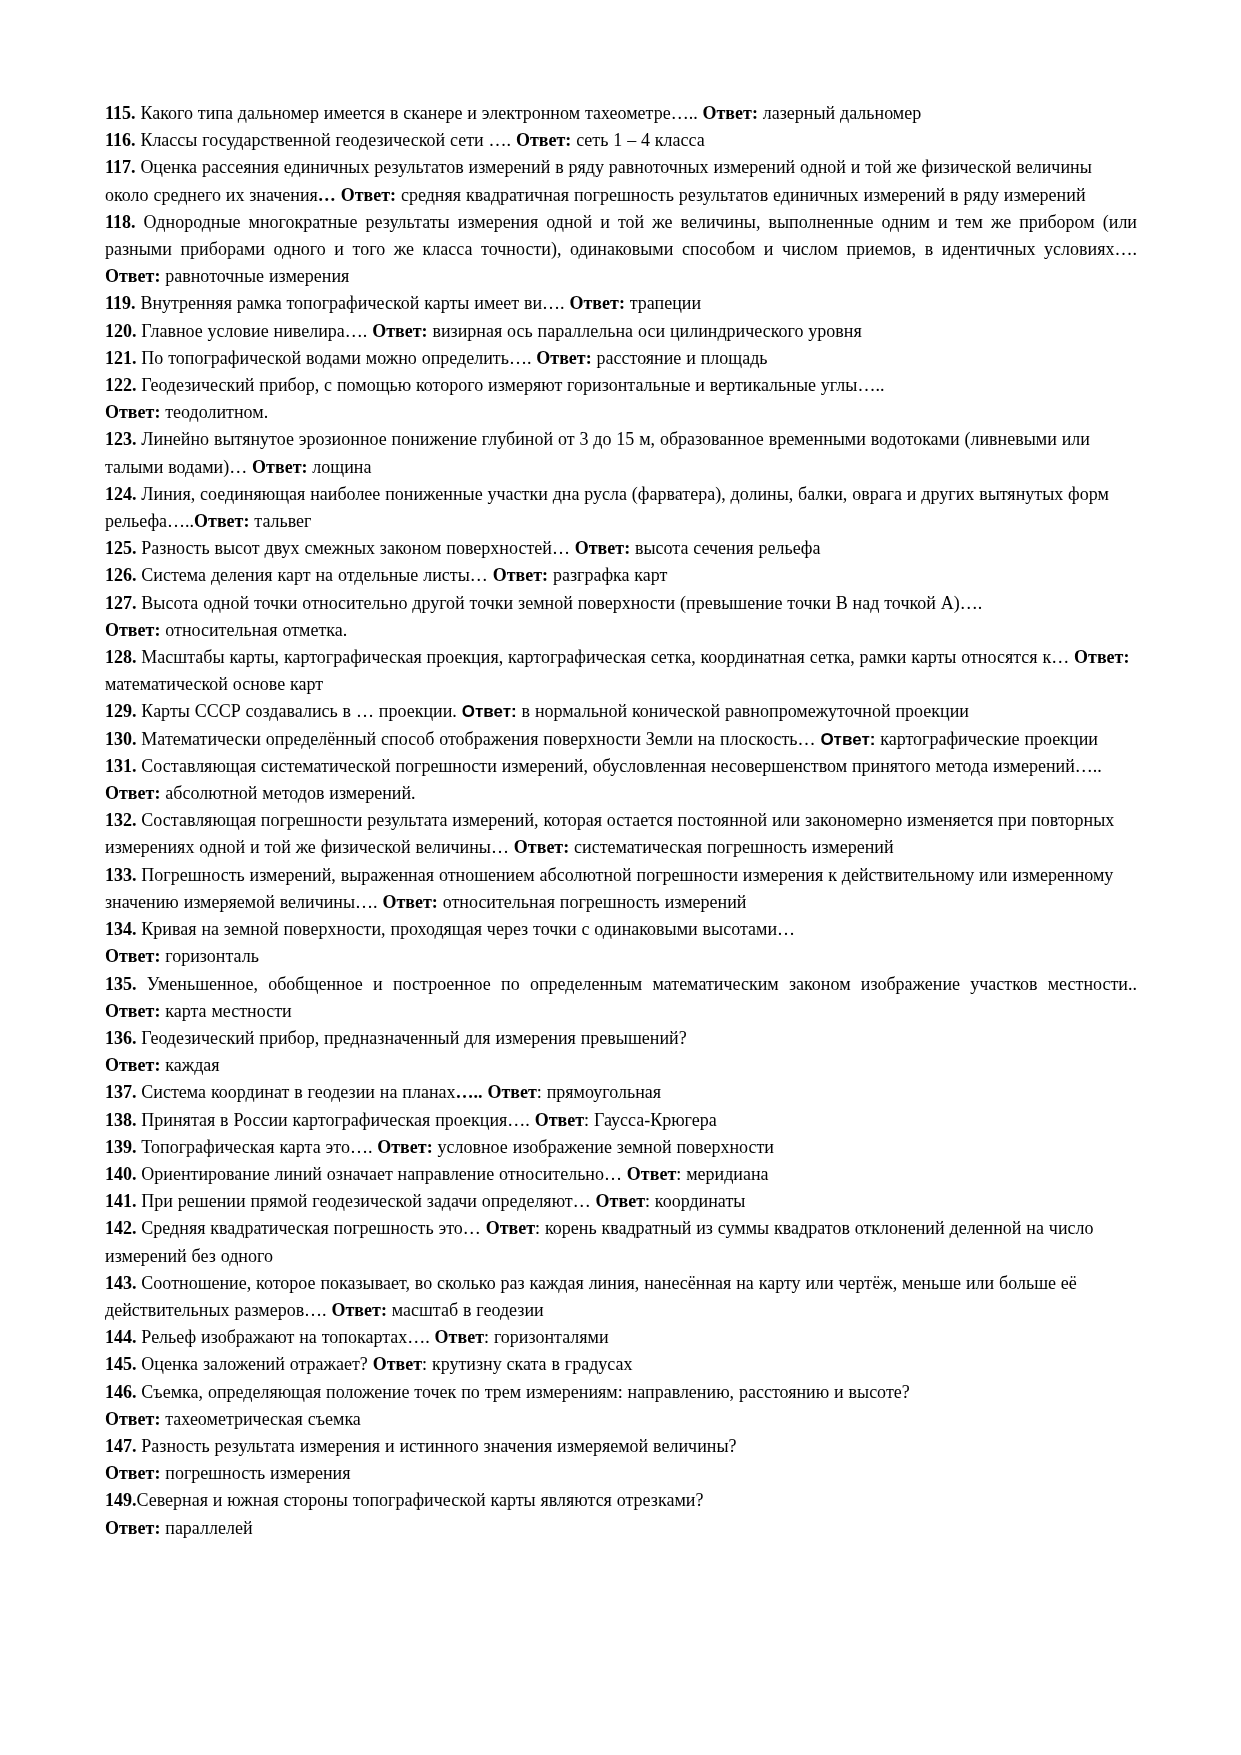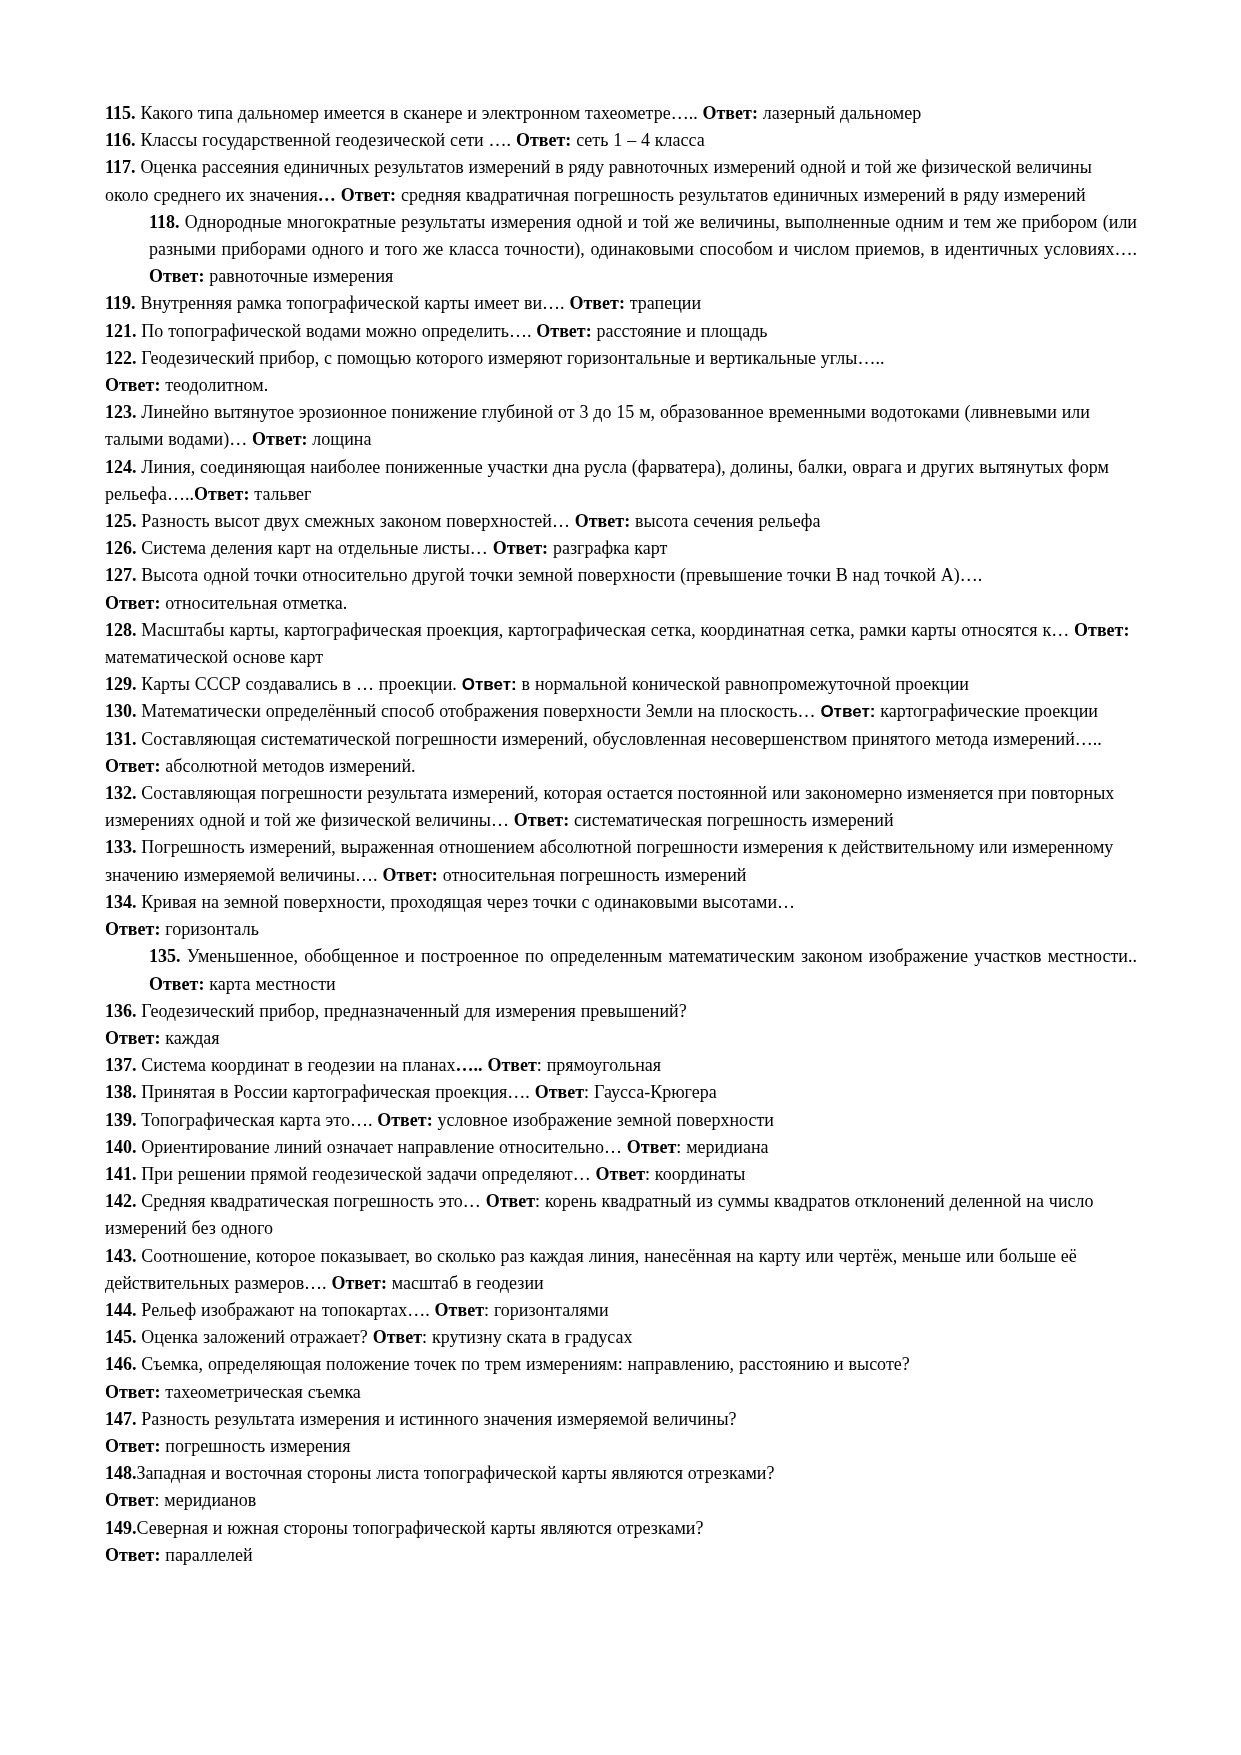--- a/index.html
+++ b/index.html
@@ -21,40 +21,40 @@
     overflow: hidden;
   }
   .qa-item {
     margin: 0;
     padding: 0;
     text-align: left;
     word-spacing: 0.02em;
   }
   .qa-item.justify {
     text-align: justify;
-    margin-left: 44px;
   }
   .qa-item b {
     font-weight: bold;
   }
   .sans {
     font-family: "Liberation Sans", "DejaVu Sans", sans-serif;
     font-size: 17px;
   }
 </style>
 </head>
 <body>
 
 <main class="page">
   <div id="qa-list">
       <p class="qa-item"><b>115.</b><span> Какого типа дальномер имеется в сканере и электронном тахеометре….. </span><b>Ответ:</b><span> лазерный дальномер</span></p>
       <p class="qa-item"><b>116.</b><span> Классы государственной геодезической сети …. </span><b>Ответ:</b><span> сеть 1 – 4 класса</span></p>
       <p class="qa-item"><b>117.</b><span> Оценка рассеяния единичных результатов измерений в ряду равноточных измерений одной и той же физической величины около среднего их значения</span><b>… </b><b>Ответ:</b><span> средняя квадратичная погрешность результатов единичных измерений в ряду измерений</span></p>
       <p class="qa-item justify"><b>118.</b><span> Однородные многократные результаты измерения одной и той же величины, выполненные одним и тем же прибором (или разными приборами одного и того же класса точности), одинаковыми способом и числом приемов, в идентичных условиях….  </span><b>Ответ:</b><span> равноточные измерения</span></p>
       <p class="qa-item"><b>119.</b><span> Внутренняя рамка топографической карты имеет ви…. </span><b>Ответ:</b><span> трапеции</span></p>
+      <p class="qa-item"><b>120.</b><span> Главное условие нивелира…. </span><b>Ответ:</b><span> визирная ось параллельна оси цилиндрического уровня</span></p>
       <p class="qa-item"><b>121.</b><span>  По топографической водами можно определить…. </span><b>Ответ:</b><span> расстояние и площадь</span></p>
       <p class="qa-item"><b>122.</b><span> Геодезический прибор, с помощью которого измеряют горизонтальные и вертикальные углы…..</span><br><b>Ответ:</b><span> теодолитном.</span></p>
       <p class="qa-item"><b>123.</b><span> Линейно вытянутое эрозионное понижение глубиной от 3 до 15 м, образованное временными водотоками (ливневыми или талыми водами)… </span><b>Ответ:</b><span> лощина</span></p>
       <p class="qa-item"><b>124.</b><span> Линия, соединяющая наиболее пониженные участки дна русла (фарватера), долины, балки, оврага и других вытянутых форм рельефа…..</span><b>Ответ:</b><span> тальвег</span></p>
       <p class="qa-item"><b>125.</b><span> Разность высот двух смежных законом поверхностей… </span><b>Ответ:</b><span> высота сечения рельефа</span></p>
       <p class="qa-item"><b>126.</b><span> Система деления карт на отдельные листы… </span><b>Ответ:</b><span> разграфка карт</span></p>
       <p class="qa-item"><b>127.</b><span>  Высота одной точки относительно другой точки земной поверхности (превышение точки В над точкой А)….</span><br><b>Ответ:</b><span> относительная отметка.</span></p>
       <p class="qa-item"><b>128.</b><span> Масштабы карты, картографическая проекция, картографическая сетка, координатная сетка, рамки карты относятся к… </span><b>Ответ:</b><span> математической основе карт</span></p>
       <p class="qa-item"><b>129.</b><span> Карты СССР создавались в … проекции. </span><b class="sans">Ответ:</b><span> в нормальной конической равнопромежуточной проекции</span></p>
       <p class="qa-item"><b>130.</b><span> Математически определённый способ отображения поверхности Земли на плоскость… </span><b class="sans">Ответ:</b><span> картографические проекции</span></p>
@@ -68,16 +68,15 @@
       <p class="qa-item"><b>138.</b><span> Принятая в России картографическая проекция…. </span><b>Ответ</b><span>: Гаусса-Крюгера</span></p>
       <p class="qa-item"><b>139.</b><span> Топографическая карта это…. </span><b>Ответ:</b><span> условное изображение земной поверхности</span></p>
       <p class="qa-item"><b>140.</b><span> Ориентирование линий означает направление относительно… </span><b>Ответ</b><span>: меридиана</span></p>
       <p class="qa-item"><b>141.</b><span> При решении прямой геодезической задачи определяют… </span><b>Ответ</b><span>: координаты</span></p>
       <p class="qa-item"><b>142.</b><span> Средняя квадратическая погрешность это… </span><b>Ответ</b><span>: корень квадратный из суммы квадратов отклонений деленной на число измерений без одного</span></p>
       <p class="qa-item"><b>143.</b><span> Соотношение, которое показывает, во сколько раз каждая линия, нанесённая на карту или чертёж, меньше или больше её действительных размеров…. </span><b>Ответ:</b><span> масштаб в геодезии</span></p>
       <p class="qa-item"><b>144.</b><span> Рельеф изображают на топокартах…. </span><b>Ответ</b><span>: горизонталями</span></p>
       <p class="qa-item"><b>145.</b><span> Оценка заложений отражает? </span><b>Ответ</b><span>: крутизну ската в градусах</span></p>
       <p class="qa-item"><b>146.</b><span> Съемка, определяющая положение точек по трем измерениям: направлению, расстоянию и высоте?</span><br><b>Ответ:</b><span> тахеометрическая съемка</span></p>
       <p class="qa-item"><b>147.</b><span> Разность результата измерения и истинного значения измеряемой величины?</span><br><b>Ответ:</b><span> погрешность измерения</span></p>
-      <p class="qa-item"><b>148.</b><span>Западная и восточная стороны листа топографической карты являются отрезками?</span><br><b>Ответ</b><span>: меридианов</span></p>
       <p class="qa-item"><b>149.</b><span>Северная и южная стороны топографической карты являются отрезками?</span><br><b>Ответ:</b><span> параллелей</span></p>
     </div>
 </main>
 
 </body></html>

